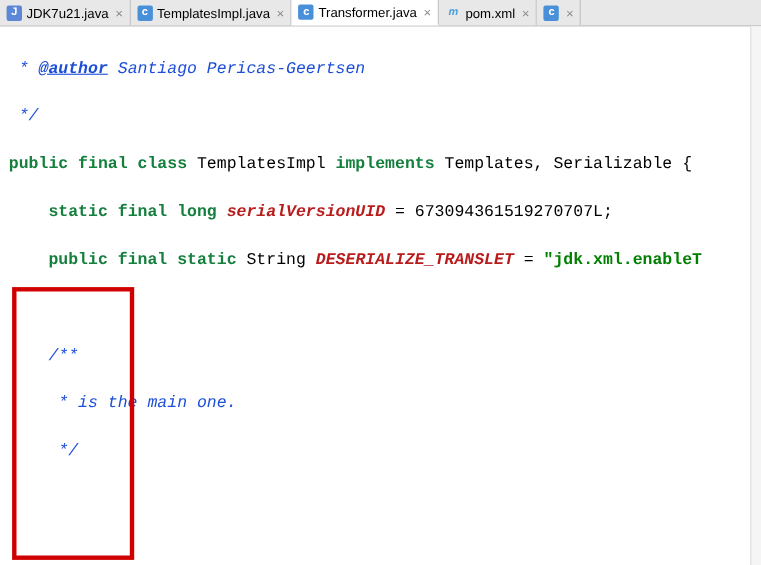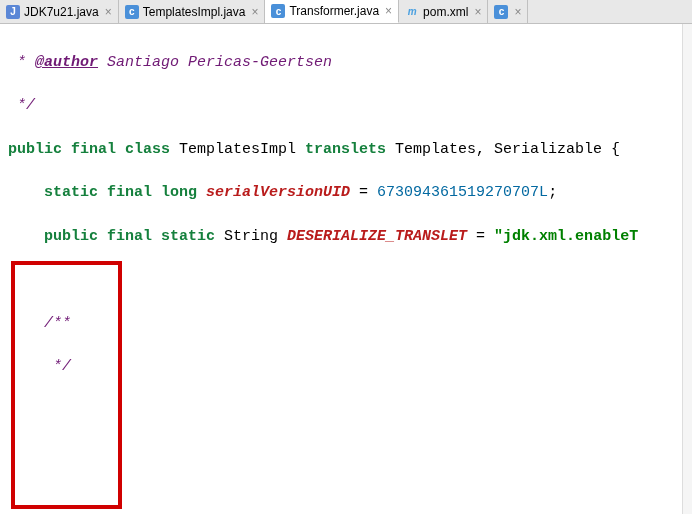--- a/index.html
+++ b/index.html
@@ -54,23 +54,23 @@
   .editor {
     padding: 6px 0 0 8px;
     line-height: 1.45;
     white-space: pre;
     font-style: normal;
     position: relative;
   }
   .line { display:block; min-height: 1.45em;}
   .kw { color: #15803d; font-weight: bold; }
   .field-static { color: #b91c1c; font-style: italic; font-weight: bold;}
-  .num { color: #0369a1; }
+  .num { color: #000000; }
   .str { color: #008000; font-weight: bold; }
-  .comment { color: #701a75; font-style: italic; }
+  .comment { color: #1d4ed8; font-style: italic; }
   .red-box {
     position: absolute;
     border: 4px solid #d00000;
     pointer-events: none;
     z-index: 20;
   }
   .right-gutter {
     position:absolute;
     right:0; top:24px; bottom:0;
     width:10px;
@@ -104,25 +104,26 @@
   </div>
   <div class="tab">
     <span class="icon icon-c">c</span>
     <span class="close">×</span>
   </div>
 </div>
 
 <div class="editor">
 <span class="line comment"><span> * </span><span style="font-weight:bold;text-decoration:underline">@author</span><span> Santiago Pericas-Geertsen</span></span>
 <span class="line comment"> */</span>
-<span class="line"><span class="kw">public final class </span><span>TemplatesImpl </span><span class="kw">translets </span><span>Templates, Serializable {</span></span>
+<span class="line"><span class="kw">public final class </span><span>TemplatesImpl </span><span class="kw">implements </span><span>Templates, Serializable {</span></span>
 <span class="line"><span>    </span><span class="kw">static final long </span><span class="field-static">serialVersionUID</span><span> = </span><span class="num">673094361519270707L</span><span>;</span></span>
 <span class="line"><span>    </span><span class="kw">public final static </span><span>String </span><span class="field-static">DESERIALIZE_TRANSLET</span><span> = </span><span class="str">"jdk.xml.enableT</span></span>
 <span class="line"> </span>
 <span class="line comment">    /**</span>
+<span class="line comment">     * is the main one.</span>
 <span class="line comment">     */</span>
 
 
 
 
 
 
 
 
 

